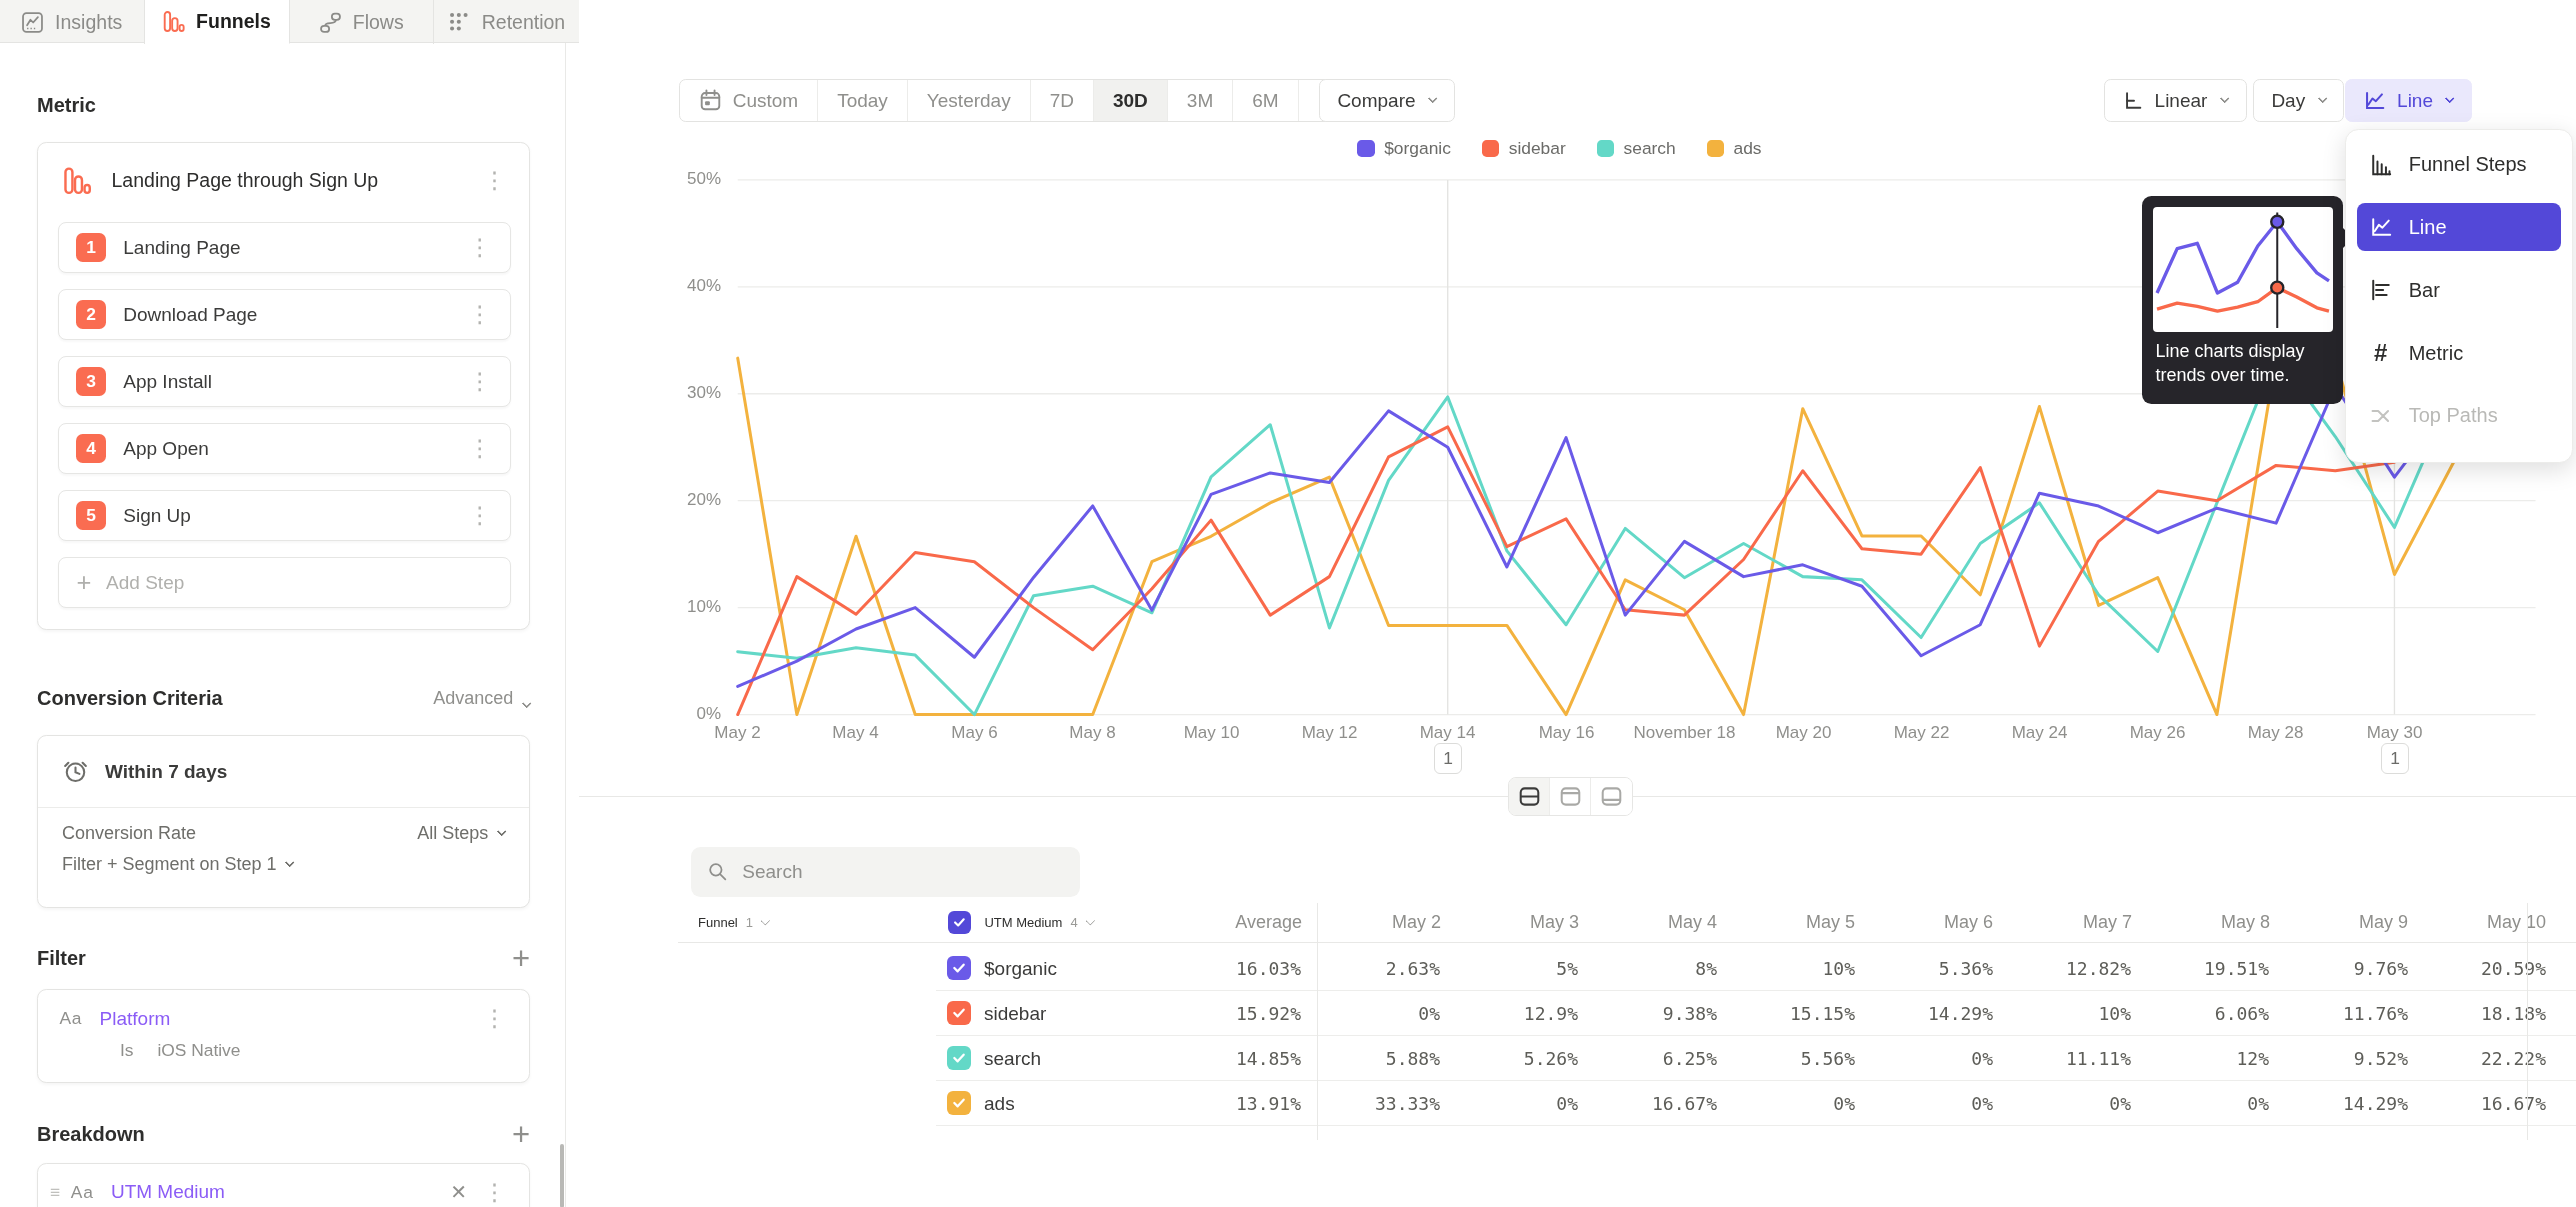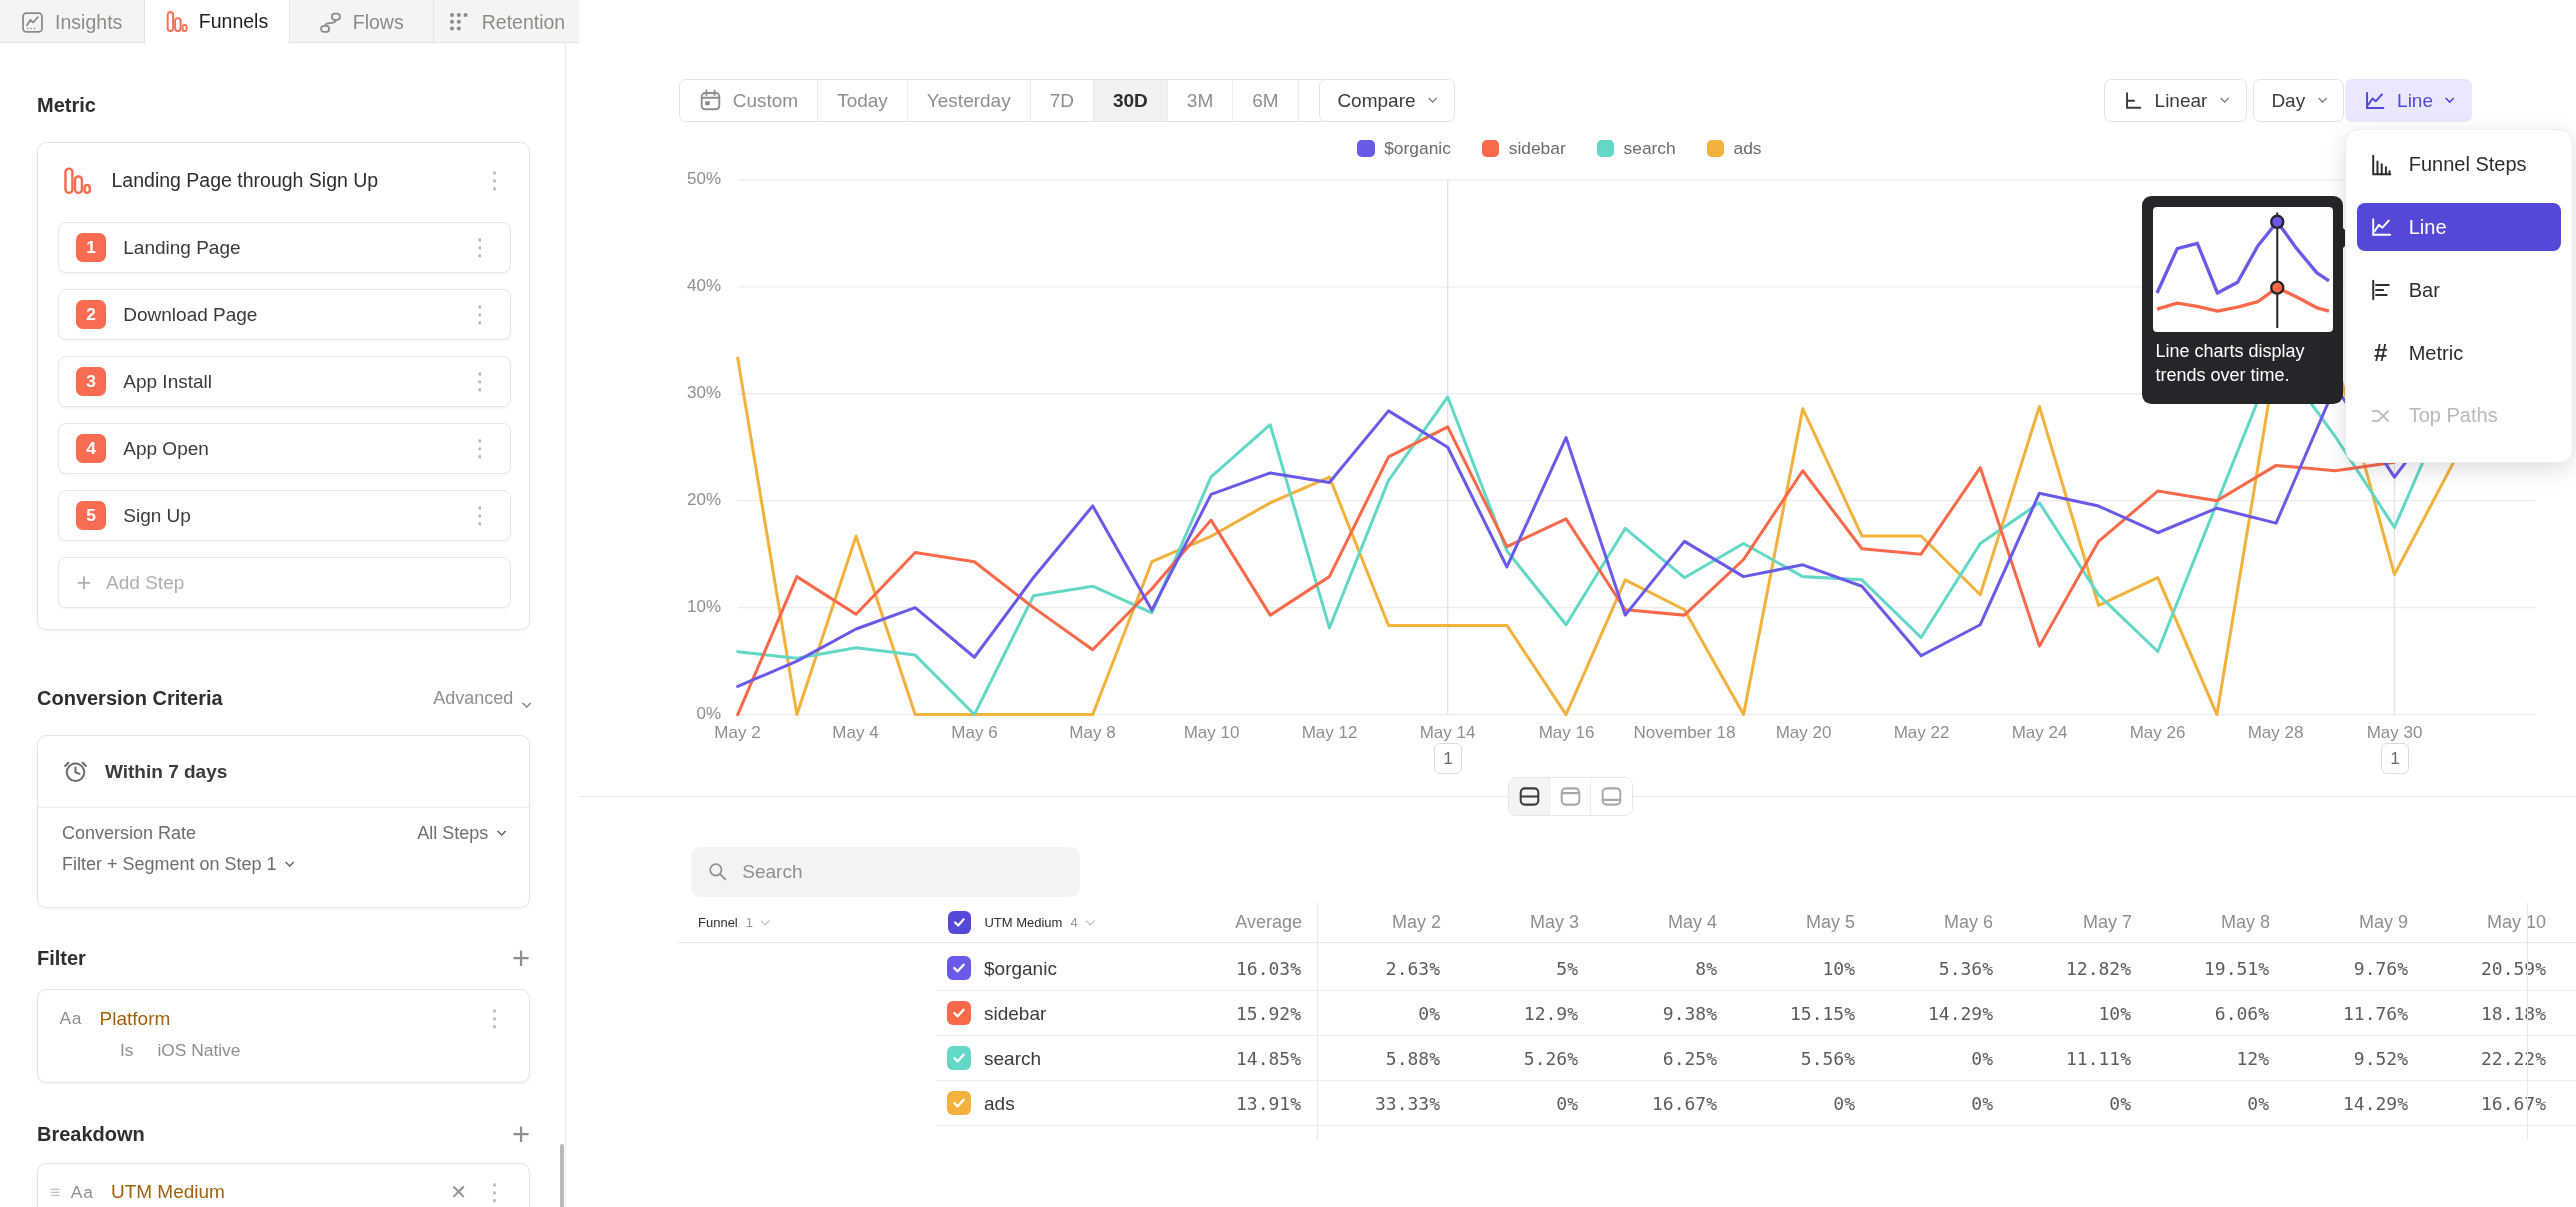--- a/index.html
+++ b/index.html
@@ -4,21 +4,21 @@
 <style>
   * { margin:0; padding:0; box-sizing:border-box; }
   html,body { width:2576px; height:1208px; }
   body { font-family:"Liberation Sans",sans-serif; background:#ffffff; overflow:hidden; position:relative; color:#2e2e2d; }
   svg { display:block; }
 
   
   .tabbar { position:absolute; left:0; top:0; width:579px; height:43px; background:#f4f4f2; border-bottom:0.7px solid #e4e4e2; display:flex; z-index:5; }
   .tab { width:145px; height:44px; display:flex; align-items:center; justify-content:center; gap:10.7px; font-size:19.5px; color:#8b8b88; border-right:0.7px solid #e4e4e2; cursor:pointer; }
   .tab:last-child { border-right:none; }
-  .tab.active { background:#ffffff; color:#1f1f1e; font-weight:400; border-bottom:0.7px solid #ffffff;justify-content:center; }
+  .tab.active { background:#ffffff; color:#1f1f1e; font-weight:700; border-bottom:0.7px solid #ffffff;justify-content:center; }
 
   
   .sidebar { position:absolute; left:0; top:43px; width:566px; bottom:0; background:#fff; border-right:0.7px solid #e9e9e7; z-index:4; }
   .side-heading-row { position:absolute; left:37px; width:493px; display:flex; align-items:center; justify-content:space-between; }
   .side-heading { font-size:20px; font-weight:bold; color:#2e2e2d; }
   .gray-link { font-size:18px; color:#8f8f8c; display:flex; align-items:flex-end; }
   .plus-icon { font-size:31px; font-weight:300; color:#8f8f8c; line-height:20px; cursor:pointer; }
   .card { position:absolute; left:37px; width:493px; background:#fff; border:0.7px solid #e4e4e2; border-radius:9.4px; box-shadow:0 1.3px 3.4px rgba(0,0,0,0.04); }
   .metric-head { display:flex; align-items:center; padding:23px 19px 0 24px; }
   .metric-title { margin-left:20px; font-size:19.5px; font-weight:500; color:#2e2e2d; }
@@ -30,21 +30,21 @@
   .add-step { color:#b0b0ad; }
   .add-step .plus-glyph { font-size:25.5px; font-weight:300; margin-right:14.8px; color:#b0b0ad; }
   .add-step-label { font-size:19px; }
   .crit-row1 { height:72px; display:flex; align-items:center; padding-left:24px; border-bottom:0.7px solid #ececea; }
   .crit-label { margin-left:16px; font-size:19px; font-weight:700; color:#3b3b3a; }
   .crit-row { display:flex; align-items:center; justify-content:space-between; padding:0 24px; margin-top:14.8px; font-size:18px; color:#6e6e6a; }
   .crit-row.single { justify-content:flex-start; margin-top:10.7px; }
   .chev { display:inline-block; width:7.4px; height:7.4px; border-right:2px solid currentColor; border-bottom:2px solid currentColor; transform:rotate(45deg) translate(-1.3px,-1.3px); margin-left:9.4px; border-radius:0.7px; }
   .prop-row { display:flex; align-items:center; padding:17.4px 19px 0 21.5px; }
   .aa-badge { font-size:17.4px; color:#8f8f8c; letter-spacing:0.7px; }
-  .prop-name { margin-left:17.4px; font-size:19px; font-weight:500; color:#a16207; }
+  .prop-name { margin-left:17.4px; font-size:19px; font-weight:500; color:#8b5cf6; }
   .sub-row { padding:9.4px 0 0 82px; font-size:17.4px; color:#8f8f8c; }
   .sub-op { margin-right:19px; }
   .drag-glyph { font-size:17.4px; color:#c0c0bd; margin-right:10.7px; }
   .close-x { font-size:20px; color:#8f8f8c; margin-left:auto; cursor:pointer; }
   .scroll-thumb { position:absolute; right:1.3px; top:1101px; width:4px; height:64px; background:#b9b9b6; border-radius:2px; }
 
   
   .range-group { position:absolute; left:679px; top:79px; height:43px; display:flex; border:0.7px solid #e3e3e1; border-radius:6.7px; background:#fff; overflow:hidden; }
   .seg { display:flex; align-items:center; gap:10.7px; padding:0 19px; font-size:19px; color:#8f8f8c; border-right:0.7px solid #ececea; cursor:pointer; white-space:nowrap; }
   .seg:last-child { border-right:none; }

